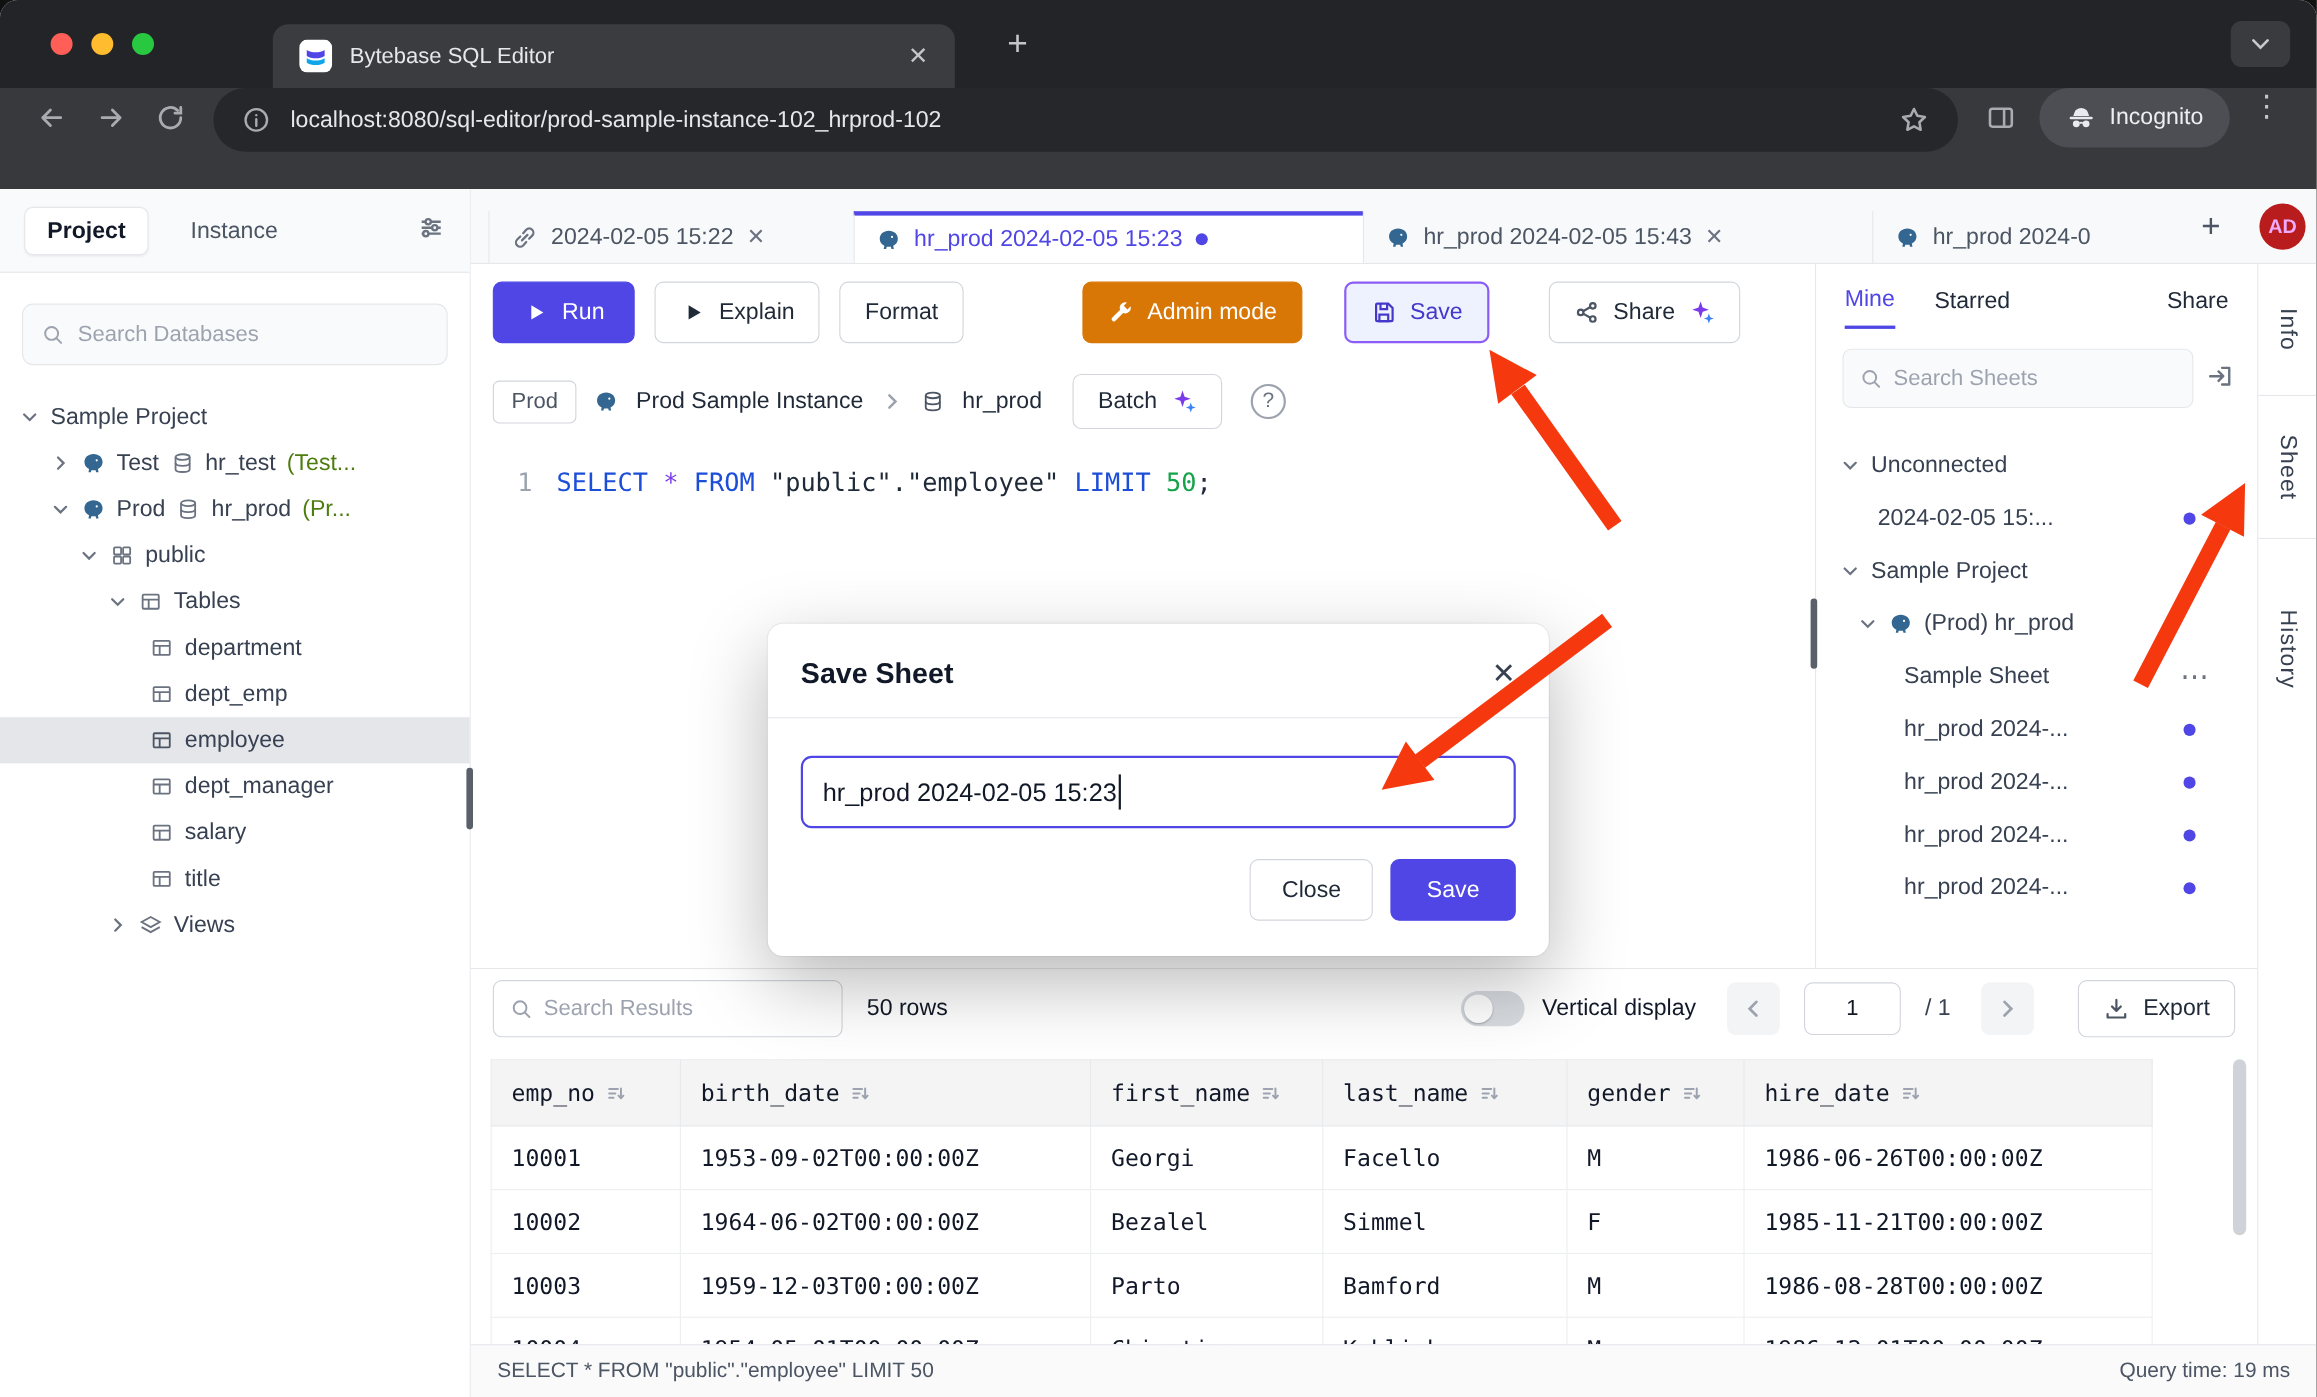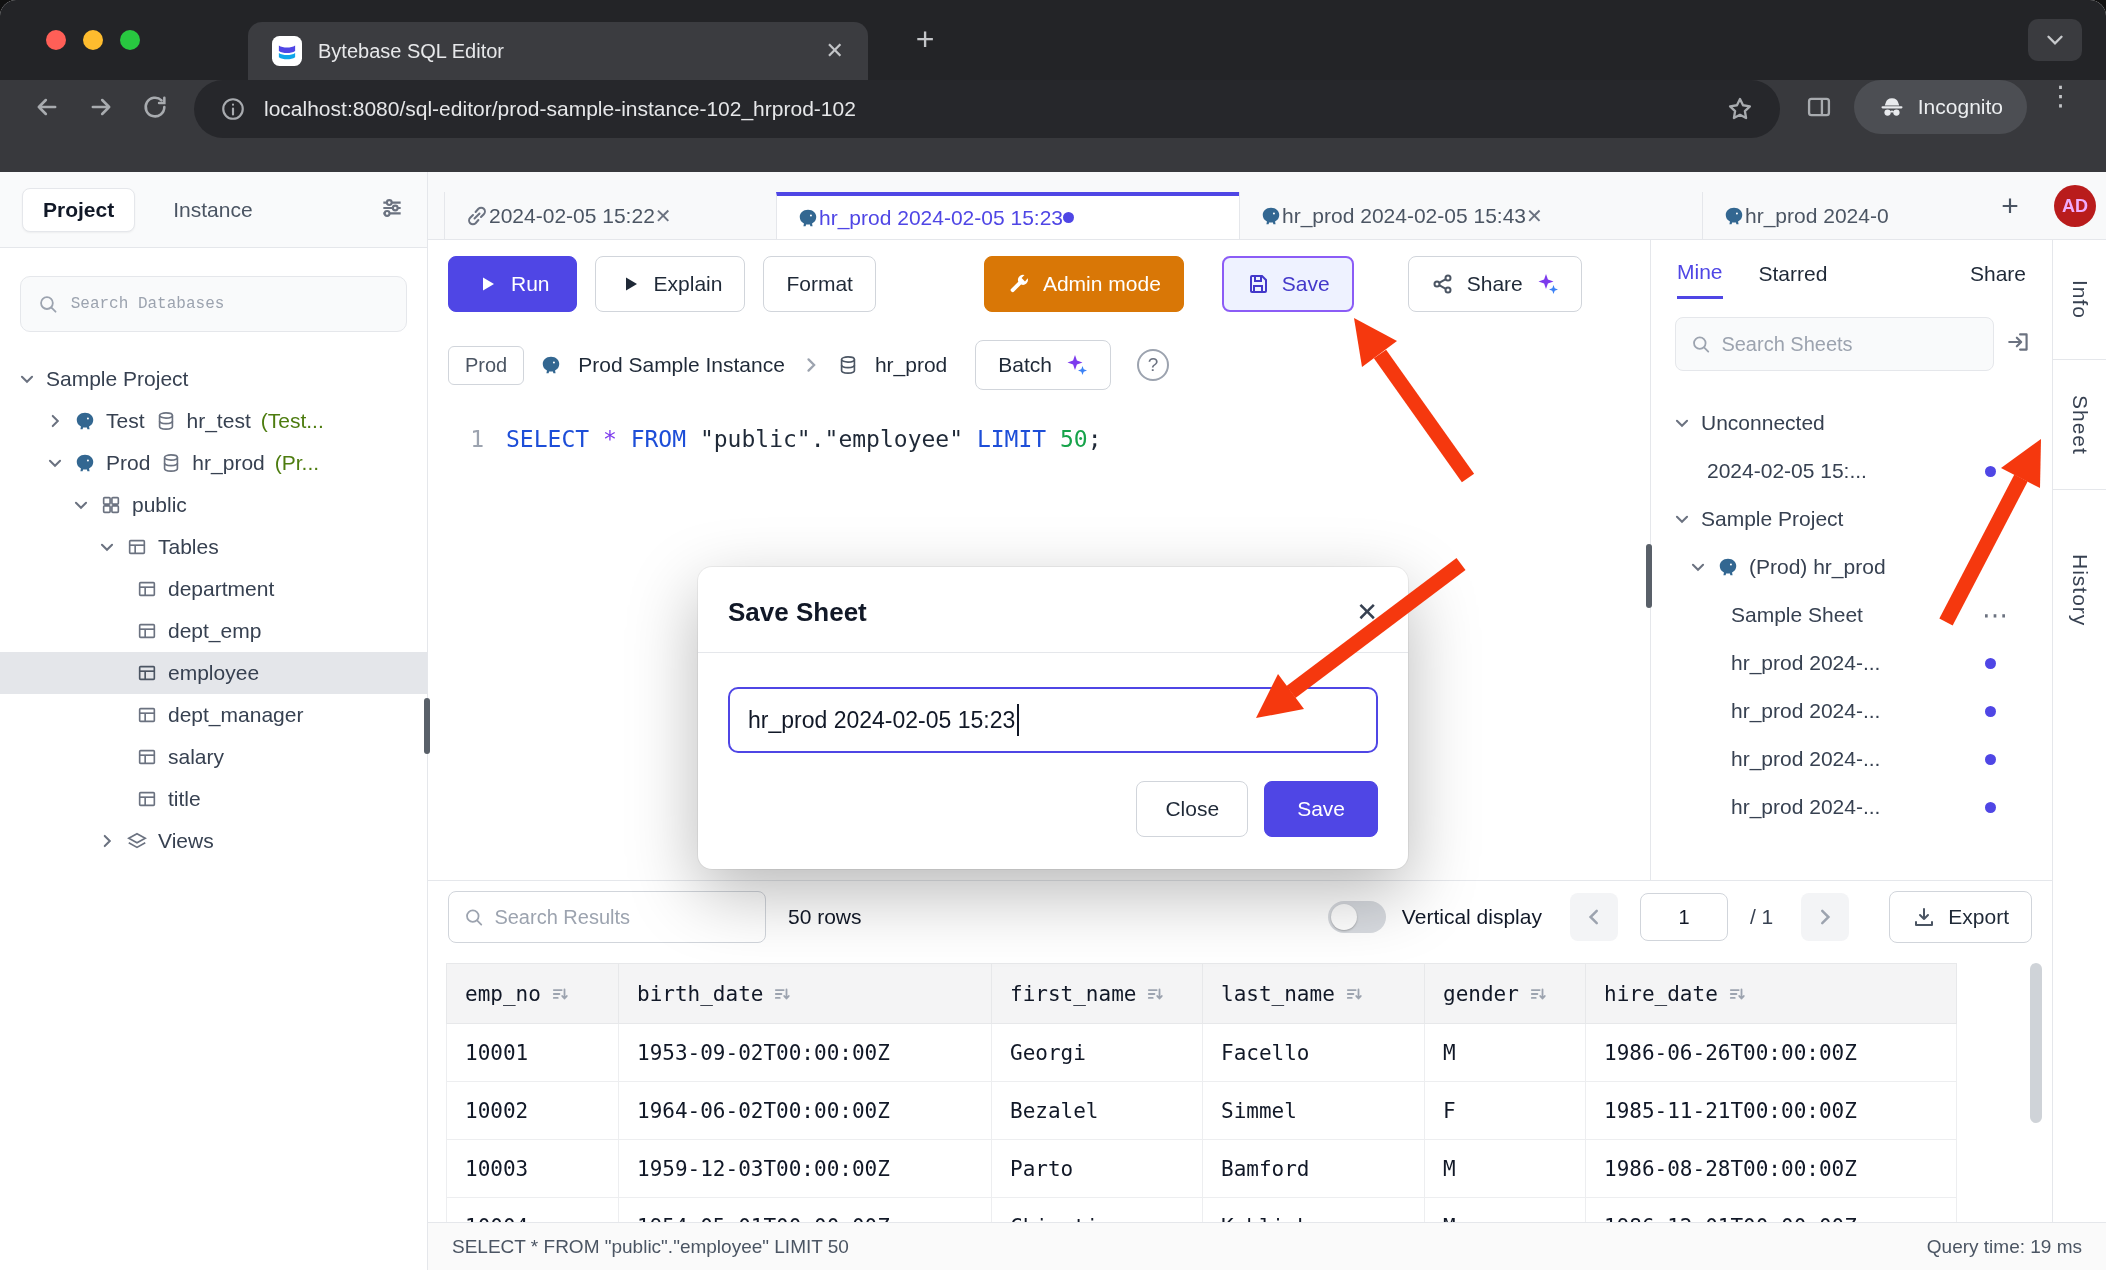--- a/index.html
+++ b/index.html
@@ -30,36 +30,36 @@
   
   .app { position:absolute; top:172px; left:0; right:0; bottom:0; background:#fff; overflow:hidden; }
 
   
   .sidebar { position:absolute; left:0; top:0; bottom:0; width:428px; border-right:1px solid #e5e7eb; background:#fff; }
   .sidebar-head { height:76px; border-bottom:1px solid #e5e7eb; background:#f9fafb; display:flex; align-items:center; padding:0 22px; gap:38px; }
   .seg-active { background:#fff; border:1px solid #e5e7eb; border-radius:8px; padding:9px 20px; font-size:21px; font-weight:700; color:#111827; box-shadow:0 1px 2px rgba(0,0,0,.05); }
   .seg { font-size:21px; color:#4b5563; }
   .head-filter { margin-left:auto; color:#6b7280; }
   .searchbox { margin:28px 20px 8px; height:56px; background:#f9fafb; border:1px solid #e5e7eb; border-radius:10px; display:flex; align-items:center; gap:12px; padding:0 16px; color:#9ca3af; }
-  .searchbox input { border:none; outline:none; background:transparent; font-size:16px; color:#4b5563; width:100%; font-family:Liberation Mono, monospace; }
+  .searchbox input { border:none; outline:none; background:transparent; font-size:20px; color:#4b5563; width:100%; font-family:Liberation Sans, sans-serif; }
   .searchbox input::placeholder { color:#9ca3af; }
   .tree { margin-top:26px; font-size:21px; color:#374151; }
   .trow { height:42px; display:flex; align-items:center; gap:10px; white-space:nowrap; overflow:hidden; }
   .trow.sel { background:#e4e6ea; }
   .lvl0{padding-left:18px}.lvl1{padding-left:46px}.lvl2{padding-left:72px}.lvl3{padding-left:98px}.leaf{padding-left:136px}
   .caret { width:18px; height:18px; color:#6b7280; display:flex; }
   .caret svg{ width:18px; height:18px; }
   .caret.right svg { transform:rotate(-90deg); }
   .ticon { width:22px; height:22px; flex:0 0 auto; }
   .muted { color:#4d7c0f; }
   .phandle { position:absolute; width:6px; border-radius:3px; background:#596069; z-index:6; }
 
   
   .topstrip { position:absolute; left:428px; right:0; top:0; height:68px; background:#f8f9fa; border-bottom:1px solid #e5e7eb; display:flex; padding-left:16px; }
-  .etab { display:flex; align-items:center; padding:0 20px; border-left:1px solid #e5e7eb; font-size:21px; color:#4b5563; position:relative; white-space:nowrap; overflow:hidden;margin-top:20px; }
+  .etab { display:flex; align-items:center; gap:12px; padding:0 20px; border-left:1px solid #e5e7eb; font-size:21px; color:#4b5563; position:relative; white-space:nowrap; overflow:hidden;margin-top:20px; }
   .etab:last-of-type{ border-right:1px solid #e5e7eb; }
   .etab.active { background:#fff; color:#4f46e5; border-top:4px solid #4f46e5; }
   .etab .x { color:#6b7280; font-size:20px; }
   .tabdot { width:11px; height:11px; border-radius:50%; background:#4f46e5; flex:0 0 auto; }
   .etab-plus { width:52px; display:flex; align-items:center; justify-content:center; font-size:30px; color:#4b5563; }
   .avatar { position:absolute; right:10px; top:13px; width:42px; height:42px; border-radius:50%; background:#b91c1c; color:#f0abfc; display:flex; align-items:center; justify-content:center; font-size:18px; font-weight:700; z-index:5; }
 
   
   .main { position:absolute; left:428px; top:68px; width:1222px; height:640px; background:#fff; }
   .etoolbar { display:flex; align-items:center; gap:18px; padding:16px 20px 0; }

